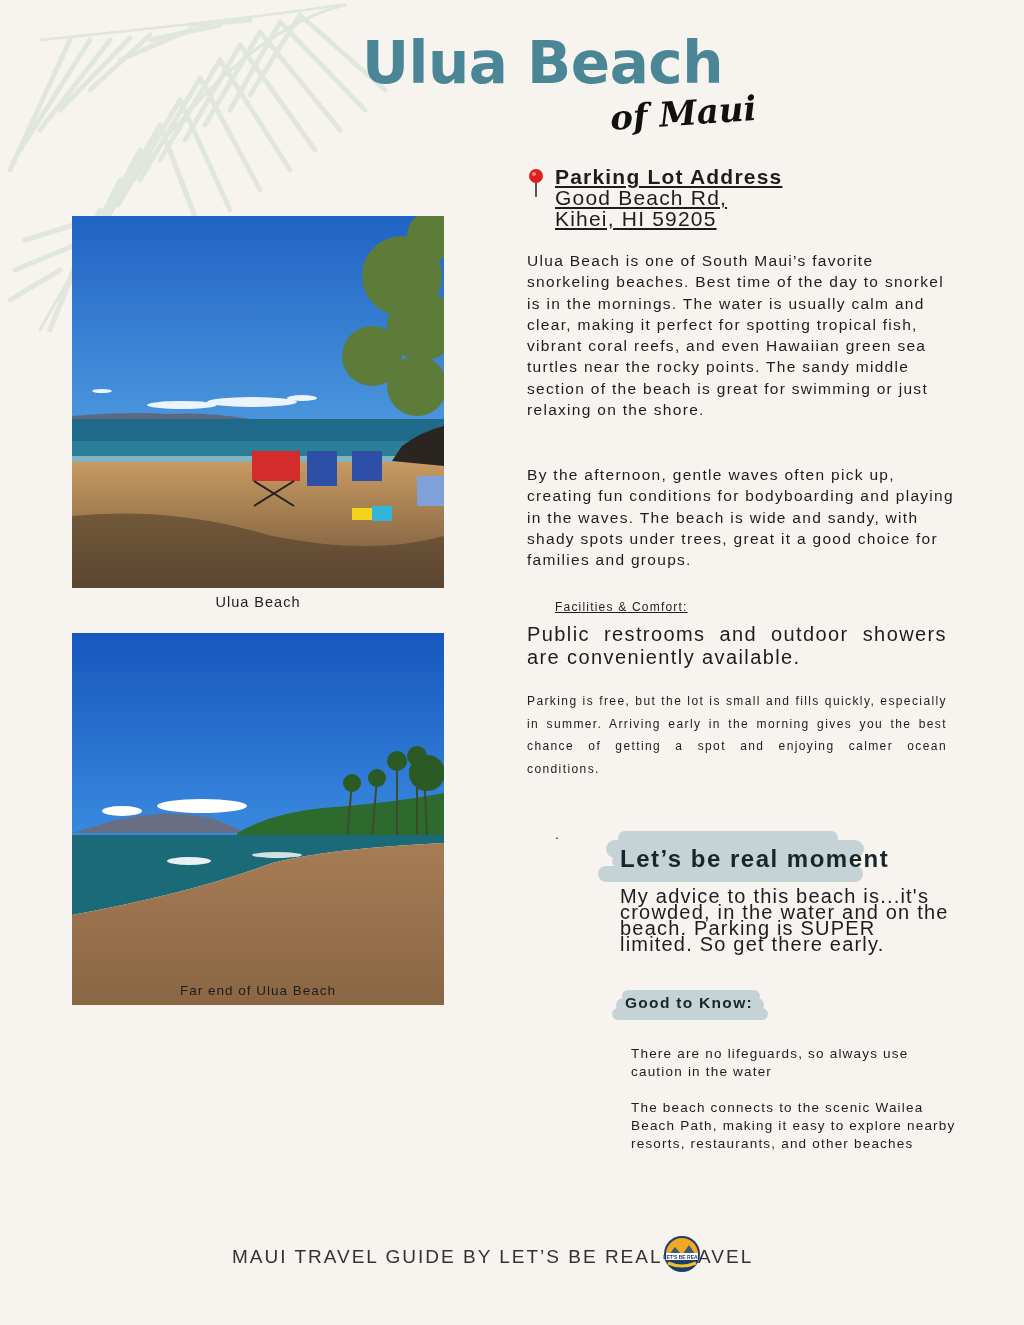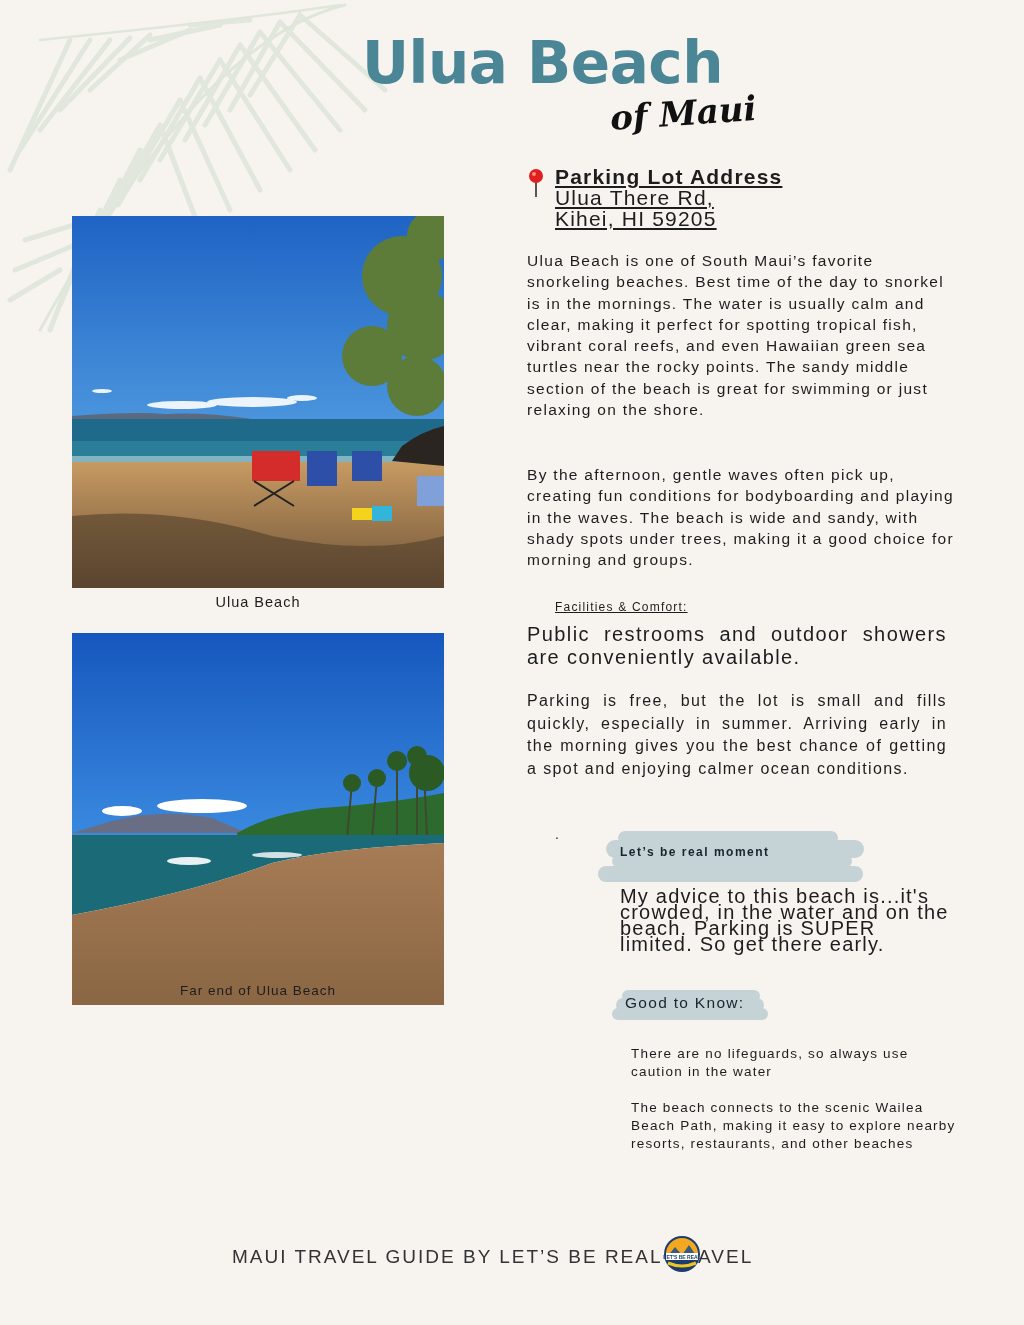--- a/index.html
+++ b/index.html
@@ -46,34 +46,34 @@
       font-size: 15.5px; letter-spacing: 1.3px; line-height: 21.3px; margin: 0;
     }
     .p1 { top: 250px; }
     .p2 { top: 464px; }
     .fac-h {
       position: absolute; left: 555px; top: 600px;
       font-weight: normal; font-size: 12px; letter-spacing: 1.2px;
       text-decoration: underline;
     }
     .p3 { top: 623px; width: 420px; text-align: justify; text-align-last: left; font-size: 20px; letter-spacing: 1.4px; line-height: 22.5px; }
-    .p4 { top: 690px; width: 420px; text-align: justify; text-align-last: left; font-size: 16px; letter-spacing: 1.4px; line-height: 22.5px; }
+    .p4 { top: 690px; width: 420px; text-align: justify; text-align-last: left; font-size: 12px; letter-spacing: 1.4px; line-height: 22.5px; }
     .dot { position: absolute; left: 555px; top: 826px; font-size: 14px; }
     .brush { position: absolute; pointer-events: none; }
     .real-h {
       position: absolute; left: 620px; top: 845px;
-      font-weight: bold; font-size: 12px; letter-spacing: 1.5px; color: #16262b;
+      font-weight: bold; font-size: 24px; letter-spacing: 1.5px; color: #16262b;
     }
     .note {
       position: absolute; left: 620px; top: 888px; width: 330px;
       font-size: 20px; letter-spacing: 1.2px; line-height: 16px; margin: 0;
     }
     .good-h {
       position: absolute; left: 625px; top: 994px;
-      font-weight: normal; font-size: 15.5px; letter-spacing: 1.3px; color: #16262b;
+      font-weight: bold; font-size: 15.5px; letter-spacing: 1.3px; color: #16262b;
     }
     .tip {
       position: absolute; left: 625px; width: 330px;
       font-size: 13.5px; letter-spacing: 1.2px; line-height: 18px; margin: 6px;
     }
     .tip1 { top: 1039px; }
     .tip2 { top: 1093px; }
     .footer {
       position: absolute; left: 232px; top: 1246px;
       font-size: 19px; letter-spacing: 2px; color: #333;
@@ -211,26 +211,26 @@
 </div>
 <div class="caption caption2">Far end of Ulua Beach</div>
 
 <svg class="pin" viewBox="0 0 18 30">
   <line x1="9" y1="10" x2="9" y2="29" stroke="#555" stroke-width="2"></line>
   <circle cx="9" cy="8" r="7" fill="#e0201f"></circle>
   <circle cx="7" cy="6" r="2" fill="#ff8a80"></circle>
 </svg>
 <div class="address">
   <span class="hd">Parking Lot Address</span>
-  <span class="ln">Ulua There Rd,</span>
+  <span class="ln">Good Beach Rd,</span>
   <span class="ln">Kihei, HI 59205</span>
 </div>
 
 <p class="para p1">Ulua Beach is one of South Maui’s favorite snorkeling beaches. Best time of the day to snorkel is in the mornings. The water is usually calm and clear, making it perfect for spotting tropical fish, vibrant coral reefs, and even Hawaiian green sea turtles near the rocky points. The sandy middle section of the beach is great for swimming or just relaxing on the shore.</p>
-<p class="para p2">By the afternoon, gentle waves often pick up, creating fun conditions for bodyboarding and playing in the waves. The beach is wide and sandy, with shady spots under trees, making it a good choice for morning and groups.</p>
+<p class="para p2">By the afternoon, gentle waves often pick up, creating fun conditions for bodyboarding and playing in the waves. The beach is wide and sandy, with shady spots under trees, great it a good choice for families and groups.</p>
 
 <div class="fac-h">Facilities &amp; Comfort:</div>
 <p class="para p3">Public restrooms and outdoor showers are conveniently available.</p>
 <p class="para p4">Parking is free, but the lot is small and fills quickly, especially in summer. Arriving early in the morning gives you the best chance of getting a spot and enjoying calmer ocean conditions.</p>
 <div class="dot">.</div>
 
 <svg class="brush" style="left:598px; top:828px; width:272px; height:58px;" viewBox="0 0 272 58">
   <g fill="#c6d3d6">
     <rect x="20" y="3" width="220" height="14" rx="7"></rect>
     <rect x="8" y="12" width="258" height="18" rx="9"></rect>

